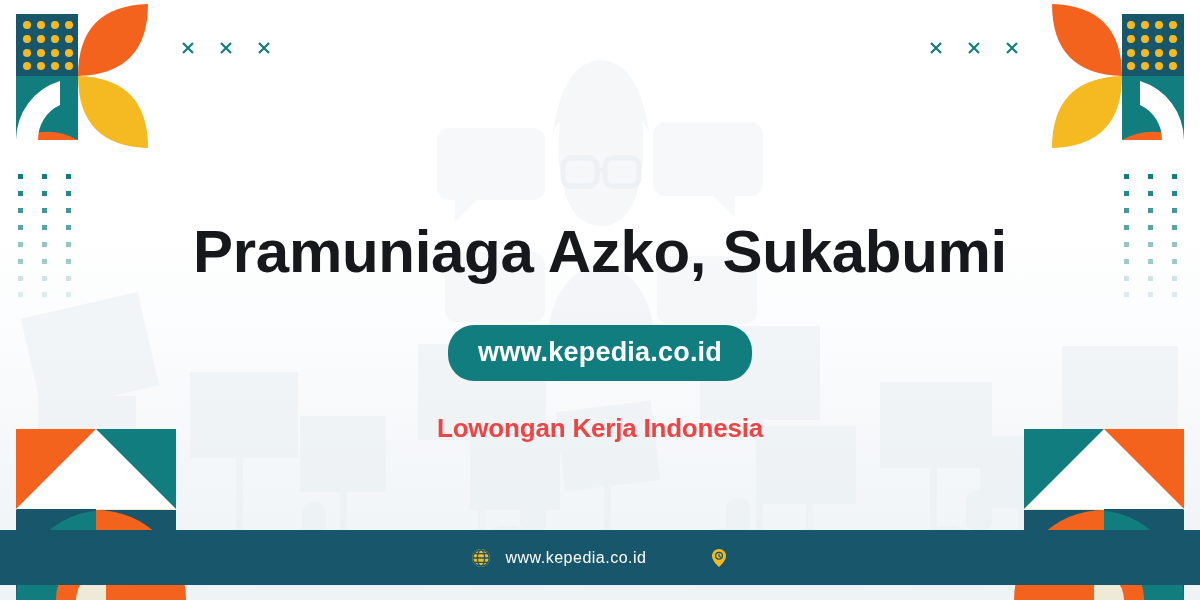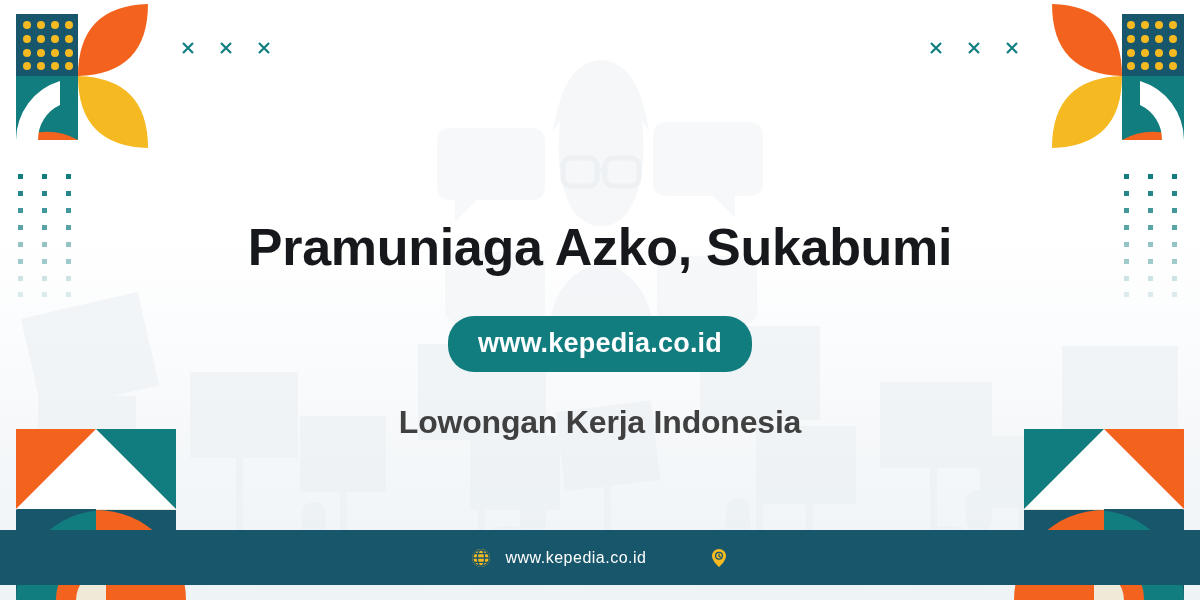--- a/index.html
+++ b/index.html
@@ -46,34 +46,34 @@
   .xrow.right{right:180px;}
   .xmark{width:16px;height:16px;display:block;}
 
   
   .content{
     position:absolute;left:0;right:0;top:0;
     display:flex;flex-direction:column;align-items:center;
   }
   .title{
     margin-top:218px;
-    font-size:52px;font-weight:700;letter-spacing:-.3px;
+    font-size:60px;font-weight:700;letter-spacing:-.3px;
     color:#16181c;text-align:center;line-height:1.12;
     max-width:960px;
   }
   .pill{
     margin-top:40px;
     background:#127d7f;color:#ffffff;
     font-size:27px;font-weight:700;letter-spacing:.2px;
     padding:12px 30px 13px;border-radius:26px;
     white-space:nowrap;
   }
   .subtitle{
     margin-top:32px;
-    font-size:32px;font-weight:700;color:#404040;letter-spacing:-.2px;
+    font-size:26px;font-weight:700;color:#ef4444;letter-spacing:-.2px;
   }
 
   
   .footer{
     position:absolute;left:0;right:0;top:530px;height:55px;
     background:#17566b;display:flex;align-items:center;justify-content:center;
     gap:62px;z-index:5;
   }
   .fitem{display:flex;align-items:center;gap:14px;}
   .fitem .glyph{width:20px;height:20px;display:block;flex:none;}

